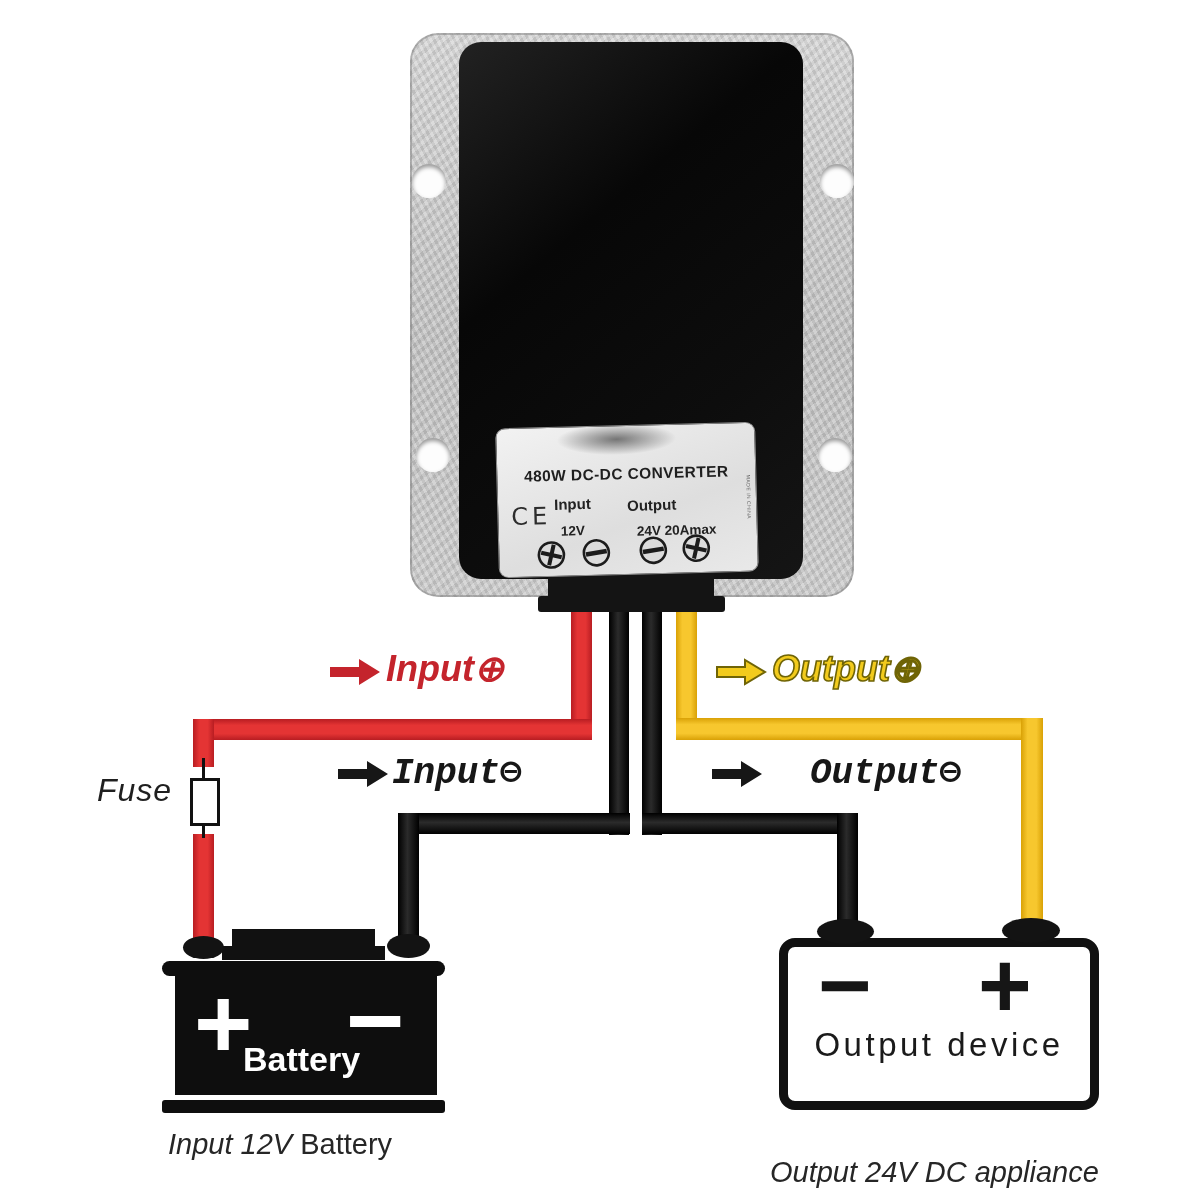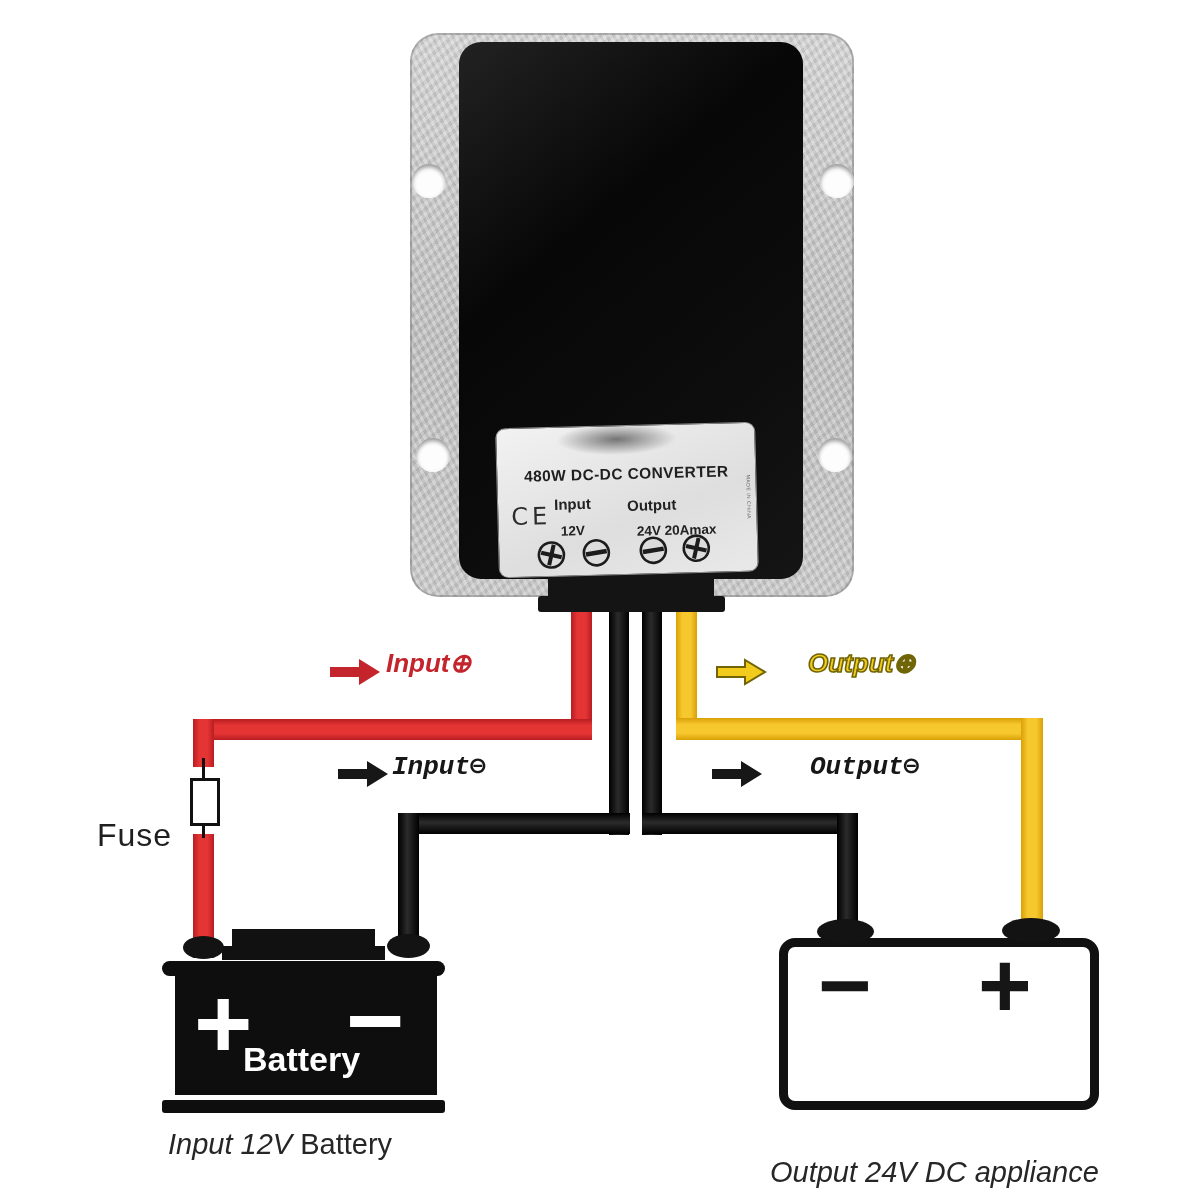--- a/index.html
+++ b/index.html
@@ -53,25 +53,25 @@
   .wh.red{background:linear-gradient(180deg,var(--c-red_wire_dark,#bb2025),var(--c-red_wire,#e43434) 30%,var(--c-red_wire,#e43434) 70%,var(--c-red_wire_dark,#bb2025));}
   .wv.blk{background:linear-gradient(90deg,#000,#2b2b2b 45%,#000);}
   .wh.blk{background:linear-gradient(180deg,#000,#2b2b2b 45%,#000);}
   .wv.yel{background:linear-gradient(90deg,var(--c-yellow_wire_dark,#d9a106),var(--c-yellow_wire,#f7c72e) 30%,var(--c-yellow_wire,#f7c72e) 70%,var(--c-yellow_wire_dark,#d9a106));}
   .wh.yel{background:linear-gradient(180deg,var(--c-yellow_wire_dark,#d9a106),var(--c-yellow_wire,#f7c72e) 30%,var(--c-yellow_wire,#f7c72e) 70%,var(--c-yellow_wire_dark,#d9a106));}
   .cap{position:absolute;background:#131313;border-radius:50%;z-index:5;}
   
   .fuse-lead{position:absolute;left:202px;top:758px;width:3px;height:80px;background:#111;z-index:2;}
   .fuse-box{position:absolute;left:190px;top:778px;width:24px;height:42px;background:#fff;
     border:3px solid #111;z-index:3;}
-  .fuse-label{position:absolute;left:97px;top:772px;font-size:32px;
-    letter-spacing:1px;color:#1f1f1f;z-index:6;margin-top:45px;}
+  .fuse-label{position:absolute;left:97px;top:772px;font-size:32px;font-style:italic;
+    letter-spacing:1px;color:#1f1f1f;z-index:6;}
   
   .arrow{position:absolute;width:52px;height:28px;z-index:6;}
-  .conn-label{position:absolute;font-size:26px;font-weight:700;font-style:italic;z-index:6;white-space:nowrap;}
+  .conn-label{position:absolute;font-size:36px;font-weight:700;font-style:italic;z-index:6;white-space:nowrap;}
   .conn-label.red{color:var(--c-label_red,#c4242c);}
   .conn-label.black{color:#171717;font-family:Liberation Mono, monospace;}
   .conn-label.yellow{color:var(--c-label_yellow,#f2cb1d);-webkit-text-stroke:1.6px var(--c-label_yellow_outline,#6f6406);}
   
   .bat-conn-top{position:absolute;left:232px;top:929px;width:143px;height:20px;background:#111;z-index:3;}
   .bat-conn-bot{position:absolute;left:222px;top:946px;width:163px;height:14px;background:#111;z-index:3;}
   .bat-lid{position:absolute;left:162px;top:961px;width:283px;height:15px;background:#0e0e0e;border-radius:8px;z-index:4;}
   .bat-body{position:absolute;left:175px;top:976px;width:262px;height:119px;background:#0e0e0e;z-index:4;}
   .bat-base{position:absolute;left:162px;top:1100px;width:283px;height:13px;background:#0e0e0e;border-radius:3px;z-index:4;}
   .bat-sym{position:absolute;color:#fff;font-weight:700;font-size:100px;line-height:100px;z-index:5;}
@@ -148,21 +148,21 @@
   <div class="fuse-label">Fuse</div>
 
   <svg class="arrow" style="left:330px;top:658px;" viewBox="0 0 52 28">
     <polygon points="0,9 29,9 29,1 50,14 29,27 29,19 0,19" style="fill:var(--c-label_red,#c4242c);"></polygon>
   </svg>
   <div class="conn-label red" style="left:386px;top:648px;">Input⊕</div>
 
   <svg class="arrow" style="left:716px;top:658px;" viewBox="0 0 52 28">
     <polygon points="1,9 29,9 29,2 49,14 29,26 29,19 1,19" style="fill:var(--c-label_yellow,#f2cb1d);stroke:var(--c-label_yellow_outline,#6f6406);stroke-width:2;"></polygon>
   </svg>
-  <div class="conn-label yellow" style="left:808px;top:648px;">Output⊕</div>
+  <div class="conn-label yellow" style="left:772px;top:648px;">Output⊕</div>
 
   <svg class="arrow" style="left:338px;top:760px;" viewBox="0 0 52 28">
     <polygon points="0,9 29,9 29,1 50,14 29,27 29,19 0,19" style="fill:#171717;"></polygon>
   </svg>
   <div class="conn-label black" style="left:392px;top:750px;">Input⊖</div>
 
   <svg class="arrow" style="left:712px;top:760px;" viewBox="0 0 52 28">
     <polygon points="0,9 29,9 29,1 50,14 29,27 29,19 0,19" style="fill:#171717;"></polygon>
   </svg>
   <div class="conn-label black" style="left:810px;top:750px;">Output⊖</div>
@@ -180,15 +180,16 @@
   <div class="caption" style="left:168px;top:1128px;">
     <span class="it">Input 12V</span>
     <span>Battery</span>
   </div>
 
   <div class="dev-box"></div>
   <div class="cap" style="left:817px;top:919px;width:57px;height:25px;"></div>
   <div class="cap" style="left:1002px;top:918px;width:58px;height:25px;"></div>
   <div class="dev-sym" style="left:818px;top:939px;">−</div>
   <div class="dev-sym" style="left:978px;top:939px;">+</div>
+  <div class="dev-name">Output device</div>
   <div class="caption it" style="left:770px;top:1156px;font-style:italic;">Output 24V DC appliance</div>
 
 </div>
 
 </body></html>

